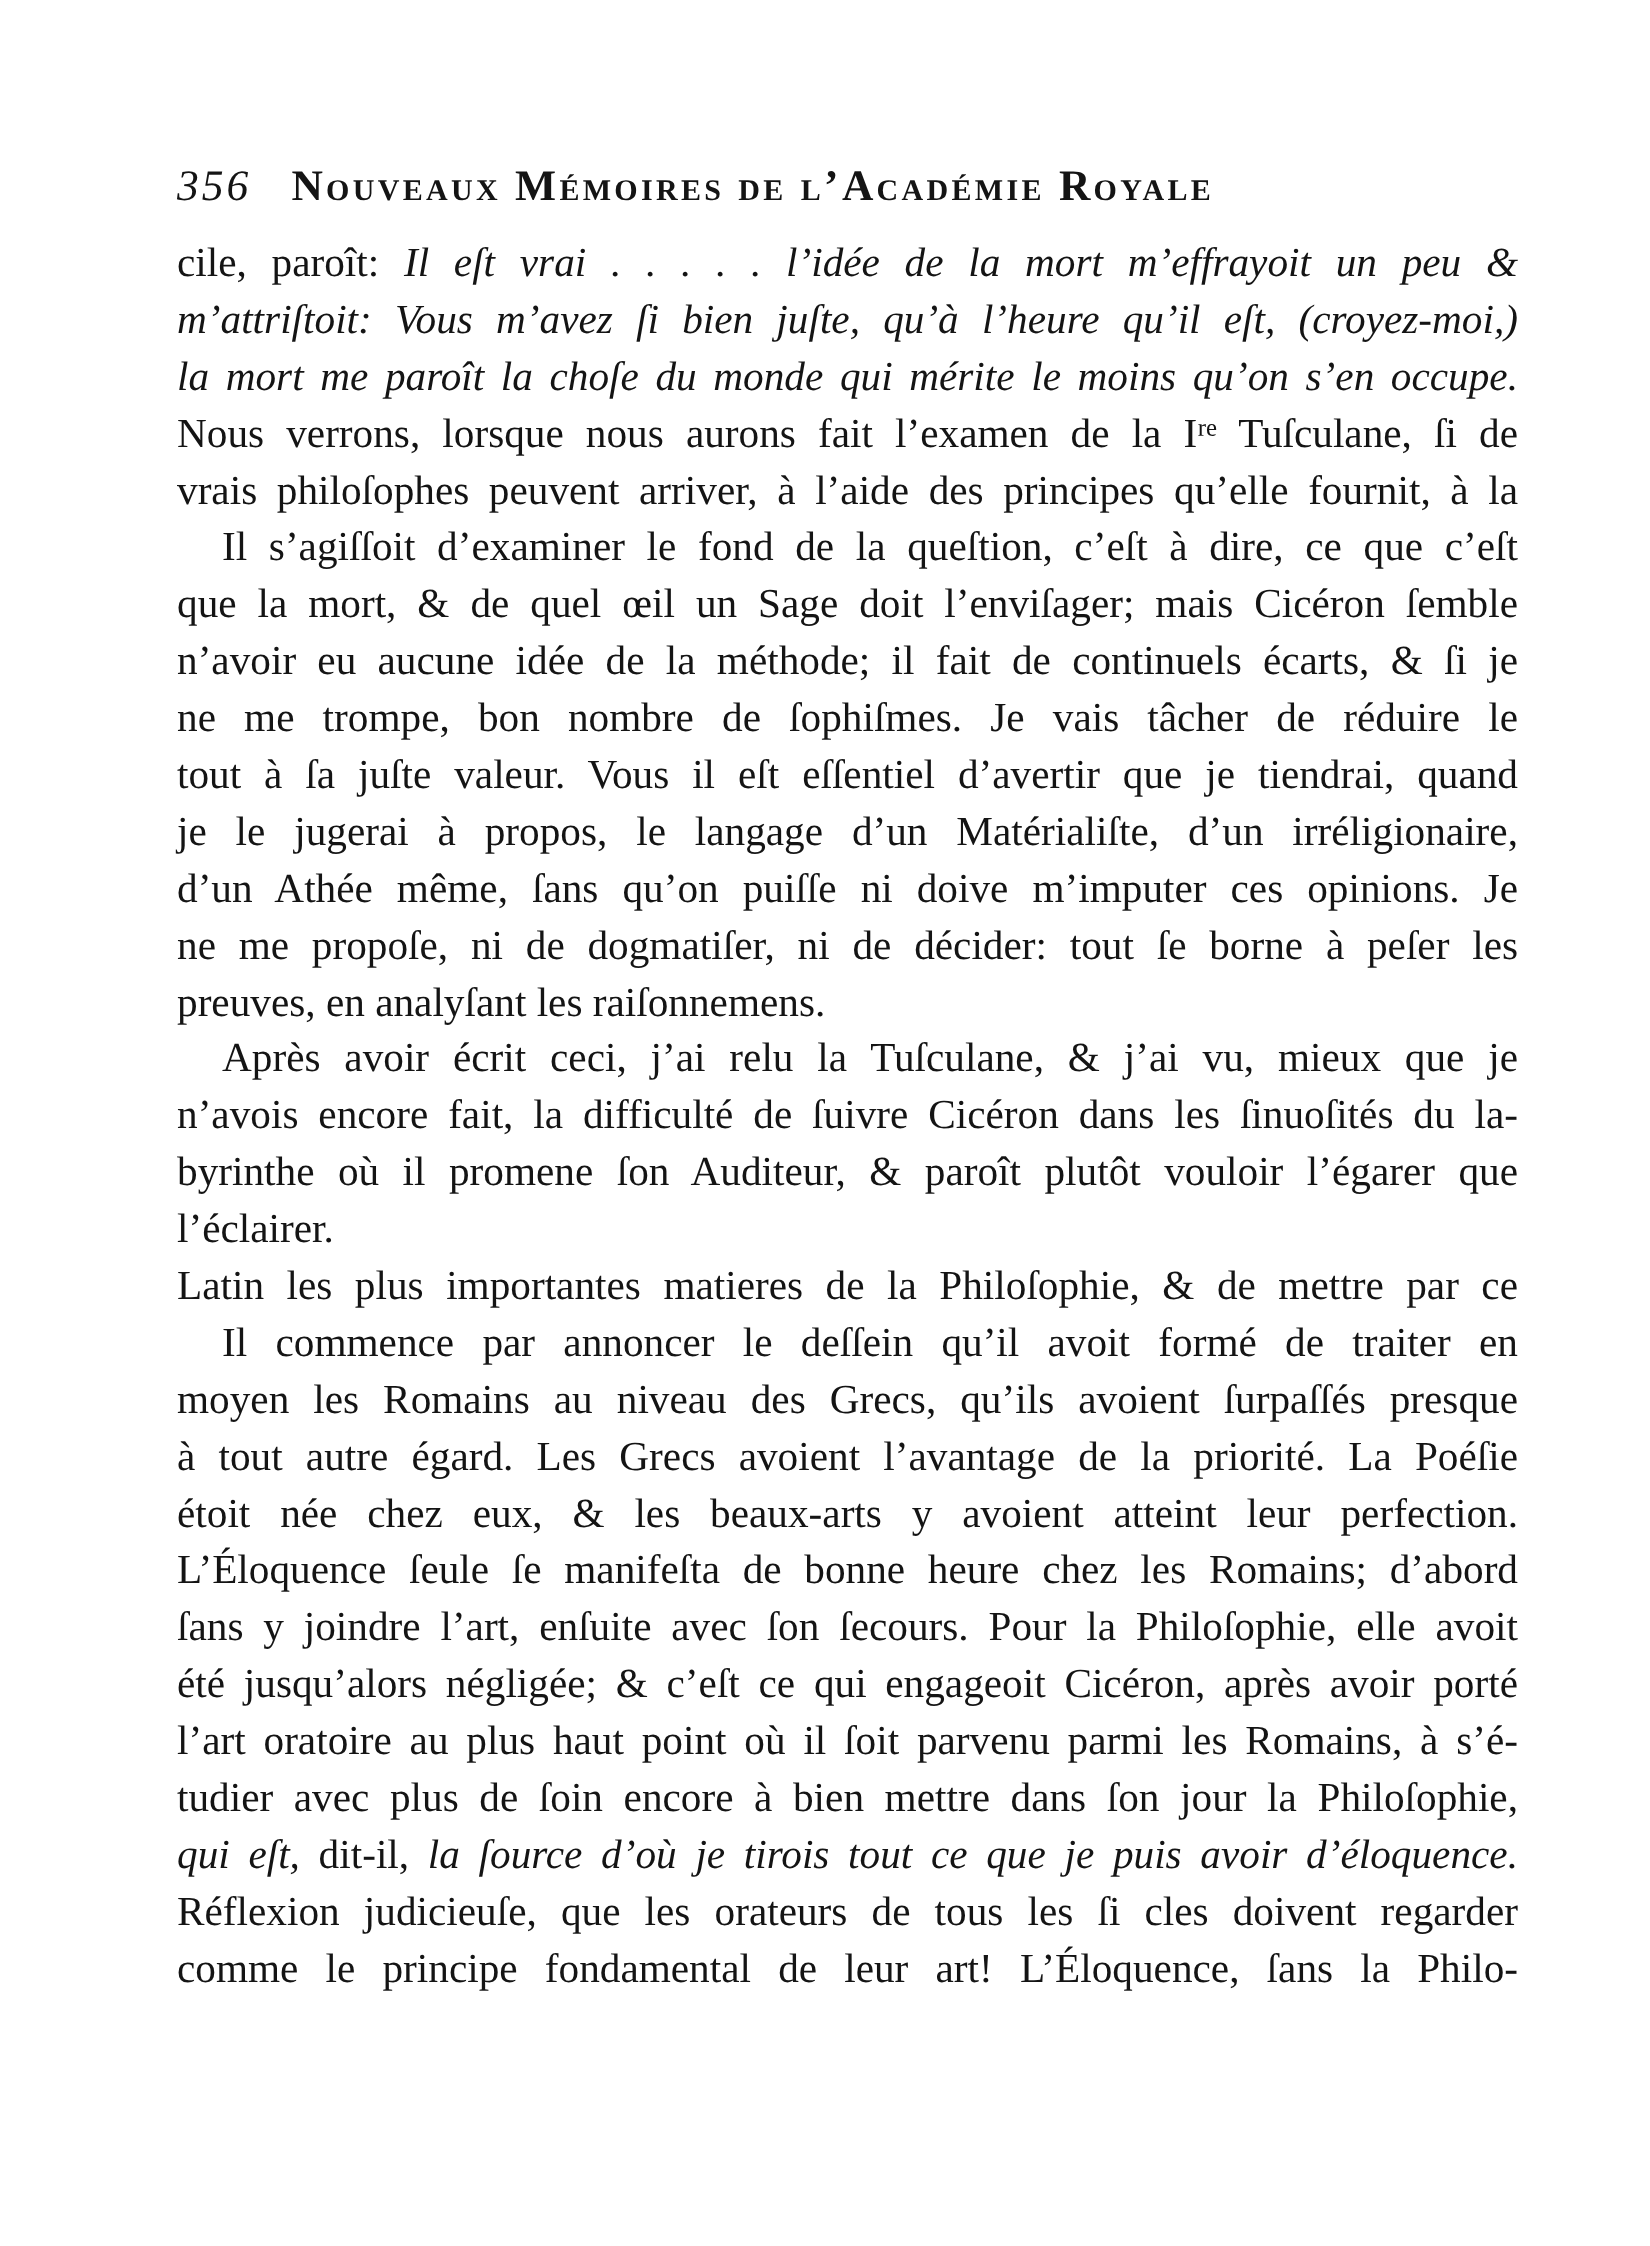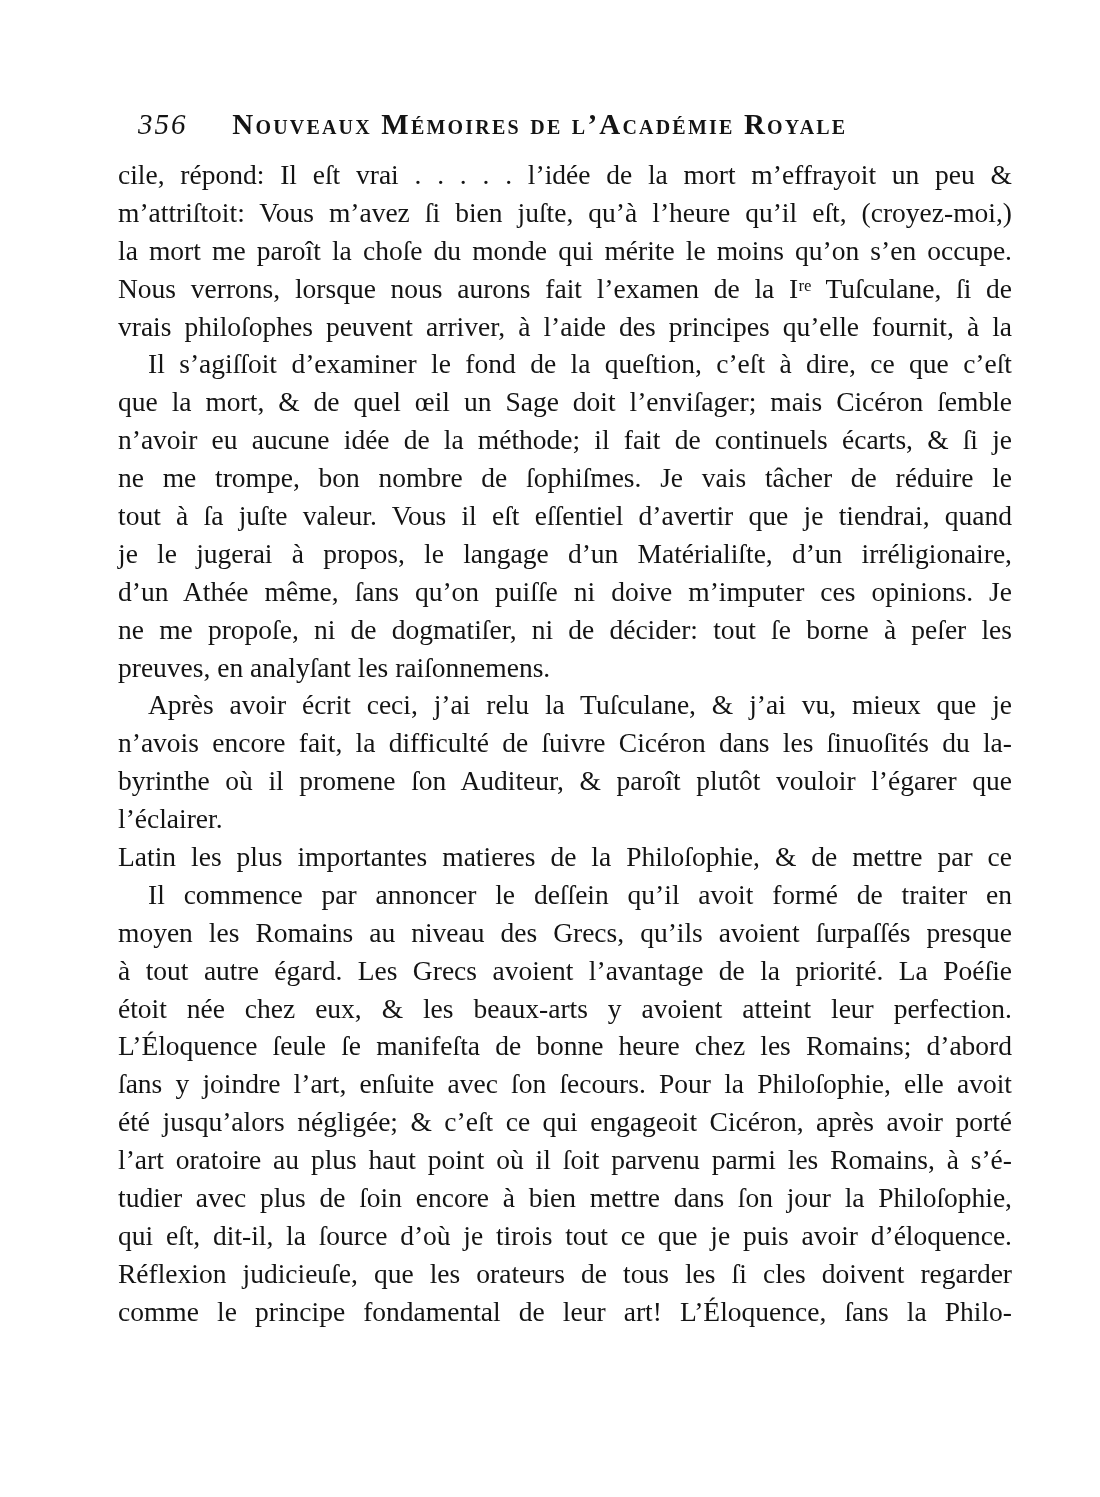--- a/index.html
+++ b/index.html
@@ -6,43 +6,43 @@
   body {
     width: 1100px; height: 1497px; position: relative; overflow: hidden;
     font-family: "Liberation Serif", "DejaVu Serif", serif;
     color: #141414;
   }
   .page { position: absolute; left: 118px; top: 0; width: 894px; }
   .running-head {
     position: absolute; top: 108px; left: 0; width: 894px; height: 40px;
     font-size: 29px; letter-spacing: 1.5px; white-space: nowrap;
   }
-  .running-head .folio { font-style: italic; letter-spacing: 2px; margin-right: 18px; margin-left: 20px; }
-  .running-head .title { font-variant: small-caps; font-weight: bold; letter-spacing: 2.2px; margin-left: 18px; }
+  .running-head .folio { font-style: italic; letter-spacing: 2px; margin-right: 18px; }
+  .running-head .title { font-variant: small-caps; font-weight: bold; letter-spacing: 2.2px; }
   .body { position: absolute; top: 156px; left: 0; width: 894px; }
   .line {
     display: block; height: 37.9px; line-height: 37.9px;
     font-size: 27.5px; white-space: nowrap;
     text-align: justify; text-align-last: justify;
     overflow: visible;
   }
   .line.last { text-align-last: left; }
   .line.indent { padding-left: 30px; }
-  .it { }
+  .it { font-style: italic; }
 </style>
 </head>
 <body>
 
 <div class="page">
   <div class="running-head">
     <span class="folio">356</span>
     <span class="title">Nouveaux Mémoires de l’Académie Royale</span>
   </div>
   <div class="body" id="body-text">
-      <span class="line"><span>cile, répond: </span><span class="it">Il eſt vrai . . . . . l’idée de la mort m’effrayoit un peu &amp;</span></span>
+      <span class="line"><span>cile, paroît: </span><span class="it">Il eſt vrai . . . . . l’idée de la mort m’effrayoit un peu &amp;</span></span>
       <span class="line"><span class="it">m’attriſtoit: Vous m’avez ſi bien juſte, qu’à l’heure qu’il eſt, (croyez-moi,)</span></span>
       <span class="line"><span class="it">la mort me paroît la choſe du monde qui mérite le moins qu’on s’en occupe.</span></span>
       <span class="line"><span>Nous verrons, lorsque nous aurons fait l’examen de la Iʳᵉ Tuſculane, ſi de</span></span>
       <span class="line"><span>vrais philoſophes peuvent arriver, à l’aide des principes qu’elle fournit, à la</span></span>
       <span class="line indent"><span>Il s’agiſſoit d’examiner le fond de la queſtion, c’eſt à dire, ce que c’eſt</span></span>
       <span class="line"><span>que la mort, &amp; de quel œil un Sage doit l’enviſager; mais Cicéron ſemble</span></span>
       <span class="line"><span>n’avoir eu aucune idée de la méthode; il fait de continuels écarts, &amp; ſi je</span></span>
       <span class="line"><span>ne me trompe, bon nombre de ſophiſmes. Je vais tâcher de réduire le</span></span>
       <span class="line"><span>tout à ſa juſte valeur. Vous il eſt eſſentiel d’avertir que je tiendrai, quand</span></span>
       <span class="line"><span>je le jugerai à propos, le langage d’un Matérialiſte, d’un irréligionaire,</span></span>

